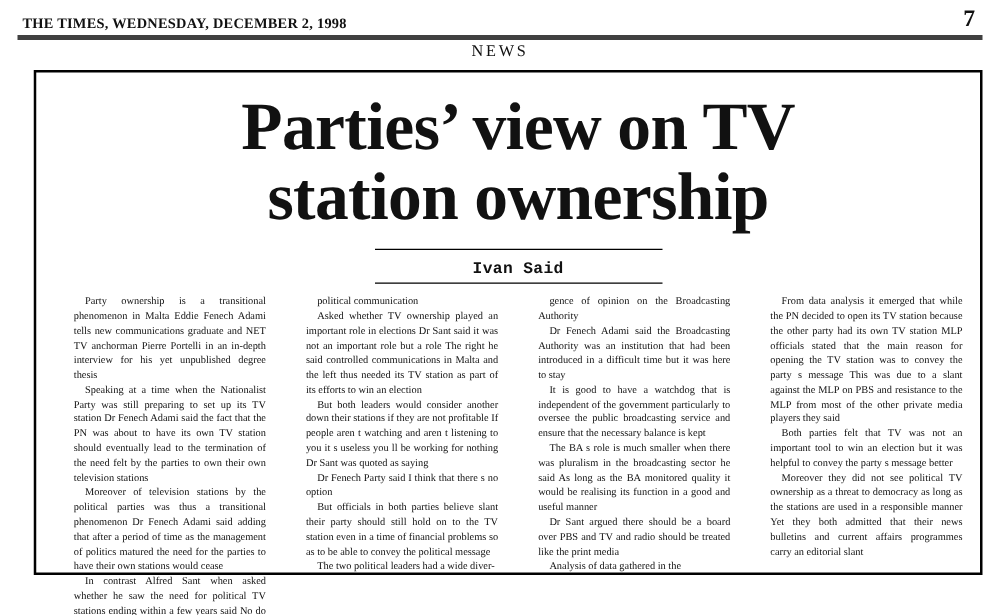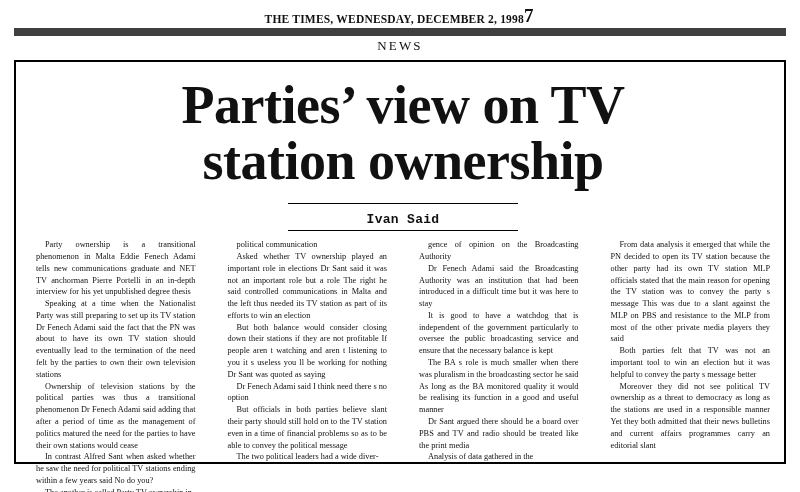--- a/index.html
+++ b/index.html
@@ -19,23 +19,23 @@
     width: 800px;
     height: 492px;
     box-sizing: border-box;
     padding: 0 14px;
   }
 
   
   .masthead {
     display: flex;
     align-items: flex-end;
-    justify-content: center;
+    justify-content: space-between;
     padding: 6px 4px 3px 4px;
-    border-bottom: 8px solid #404040;
+    border-bottom: 4px solid #404040;
   }
   .masthead-left {
     font-family: "Liberation Serif", serif;
     font-size: 11.5px;
     font-weight: bold;
     letter-spacing: 0.2px;
     text-transform: uppercase;
     white-space: nowrap;
   }
   .masthead-right {
@@ -54,24 +54,25 @@
   .section-bar .section-label {
     font-family: "Liberation Serif", serif;
     font-size: 13px;
     letter-spacing: 2.2px;
     font-weight: normal;
   }
 
   
   .article {
     border: 2px solid #000;
-    padding: 10px 14px 8px 20px;
+    padding: 10px 14px 8px 30px;
     height: 404px;
     box-sizing: border-box;
     position: relative;
+    margin-left: 13px;
   }
 
   .headline {
     text-align: center;
     font-family: "Liberation Serif", serif;
     font-weight: bold;
     font-size: 54px;
     line-height: 1.03;
     letter-spacing: -0.5px;
     margin: 6px 0 4px 0;
@@ -147,30 +148,30 @@
       <div class="byline">
         <span class="author">Ivan Said</span>
       </div>
     </div>
 
     <div class="columns">
 
       <div class="col">
         <p class="first">Party ownership is a transitional phenomenon in Malta  Eddie Fenech Adami tells new communications graduate and NET TV anchorman Pierre Portelli in an in-depth interview for his yet unpublished degree thesis</p>
         <p>Speaking at a time when the Nationalist Party was still  preparing to set up its TV station  Dr Fenech Adami said the fact that the PN was about to have its own TV station should eventually lead to the termination of the need felt by the parties to own their own television stations</p>
-        <p>Ownership of television stations by the political parties was thus a transitional phenomenon  Dr Fenech Adami said  adding that after a period of time  as the management of politics matured  the need for the parties to have their own stations would cease</p>
+        <p>Moreover of television stations by the political parties was thus a transitional phenomenon  Dr Fenech Adami said  adding that after a period of time  as the management of politics matured  the need for the parties to have their own stations would cease</p>
         <p>In contrast  Alfred Sant  when asked whether he saw the need for political TV stations ending within a few years  said  No do you?</p>
         <p>The another is called  Party TV ownership in</p>
       </div>
 
       <div class="col">
         <p class="first">political communication</p>
         <p>Asked whether TV ownership played an important role in elections  Dr Sant said it was not an important role  but a role  The right  he said  controlled communications in Malta  and the left thus needed its TV station  as part of its efforts to win an election</p>
-        <p>But  both  balance  would  consider closing down their stations if they are not profitable   If people aren t watching and aren t listening to you it s useless  you ll be working for nothing   Dr Sant was quoted as saying</p>
-        <p>Dr Fenech Adami said   I think need there s no option</p>
+        <p>But  both  leaders  would  consider another down their stations if they are not profitable   If people aren t watching and aren t listening to you it s useless  you ll be working for nothing   Dr Sant was quoted as saying</p>
+        <p>Dr Fenech Party said   I think that there s no option</p>
         <p>But officials in both parties believe slant their party should still hold on to the TV station even in a time of financial problems  so as to be able to convey the political message</p>
         <p>The two political leaders had a wide diver-</p>
       </div>
 
       <div class="col">
         <p class="first">gence of opinion on the Broadcasting Authority</p>
         <p>Dr Fenech Adami said the Broadcasting Authority was an institution that had been introduced in a difficult time but it was here to stay</p>
         <p>It is good to have a watchdog that is independent of the government particularly to oversee the public broadcasting service and ensure that the necessary balance is kept</p>
         <p>The BA s role is much smaller when there was pluralism in the broadcasting sector  he said  As long as the BA monitored quality  it would be realising its function in a good and useful manner</p>
         <p>Dr Sant argued there should be a board over PBS and TV and radio should be treated like the print media</p>

